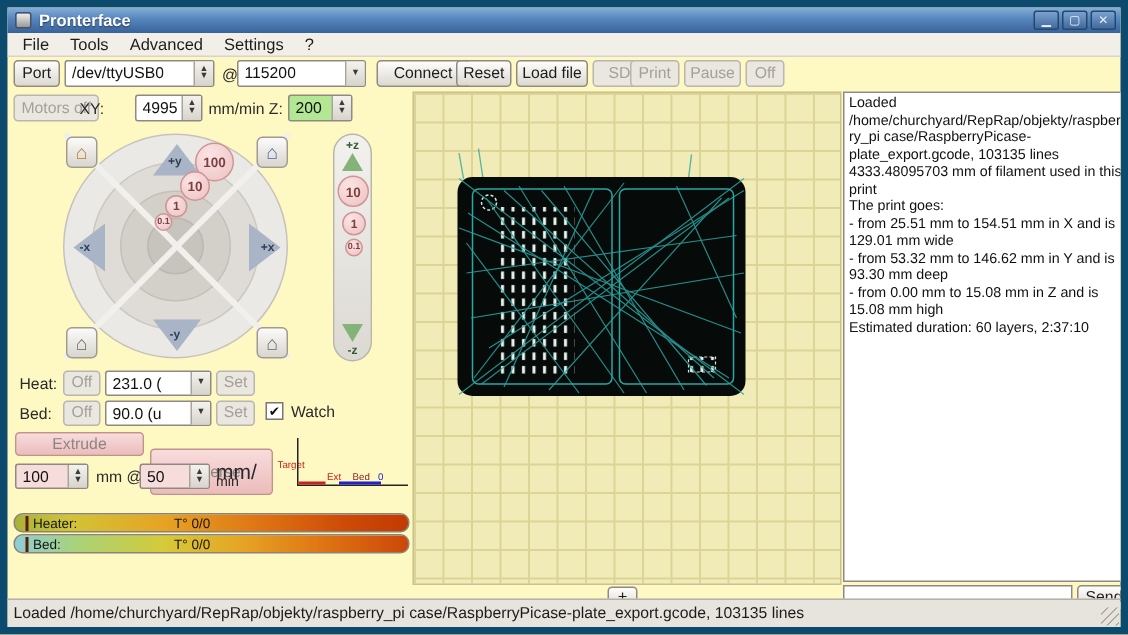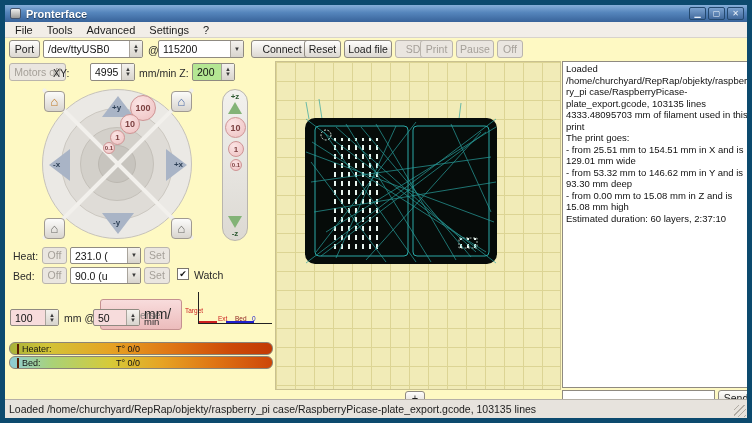--- a/index.html
+++ b/index.html
@@ -244,20 +244,21 @@
       <span class="combo-arrow">
           <i>▼</i>
         </span>
     </div>
     <button class="btn dis" style="left:139px;top:206px;width:26px;height:17px;line-height:15px">Set</button>
     <span class="checkbox" style="left:172px;top:207px">
         <i>✔</i>
       </span>
     <span class="lbl" style="left:189px;top:208px">Watch</span>
 
+    <button class="btn pink" style="left:5px;top:227px;width:86px;height:16px;line-height:14px">Extrude</button>
     <button class="btn pink" style="left:95px;top:238px;width:82px;height:31px;line-height:14px">Reverse</button>
     <div class="spinbox pink" style="left:5px;top:248px;width:49px;height:17px">
       <span class="spin-text">100</span>
       <span class="spin-arrows">
           <i>▲</i>
           <i>▼</i>
         </span>
     </div>
     <span class="lbl" style="left:59px;top:251px">mm @</span>
     <div class="spinbox pink" style="left:88px;top:248px;width:47px;height:17px">

